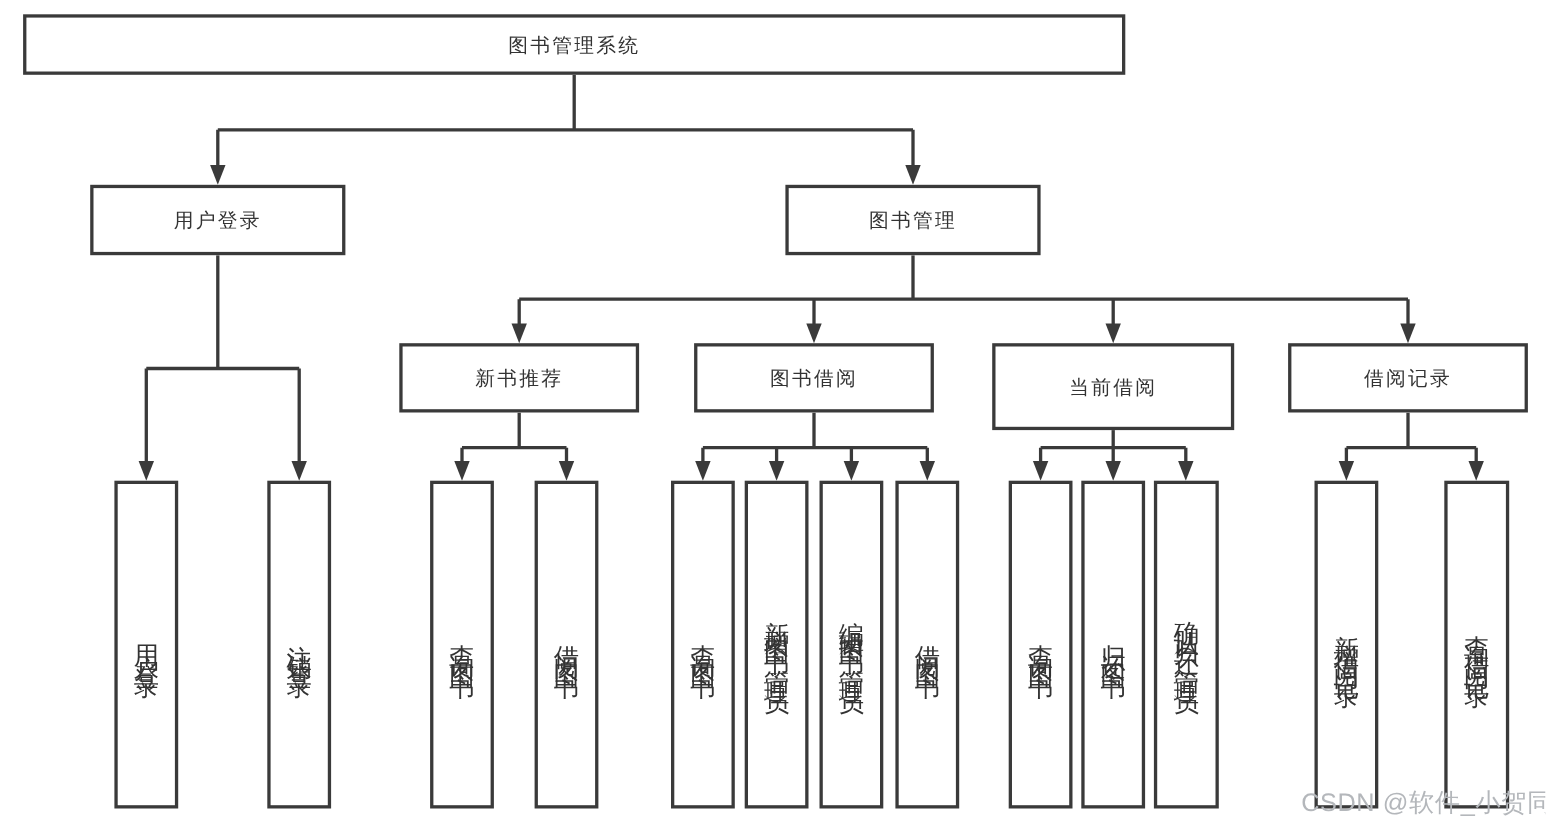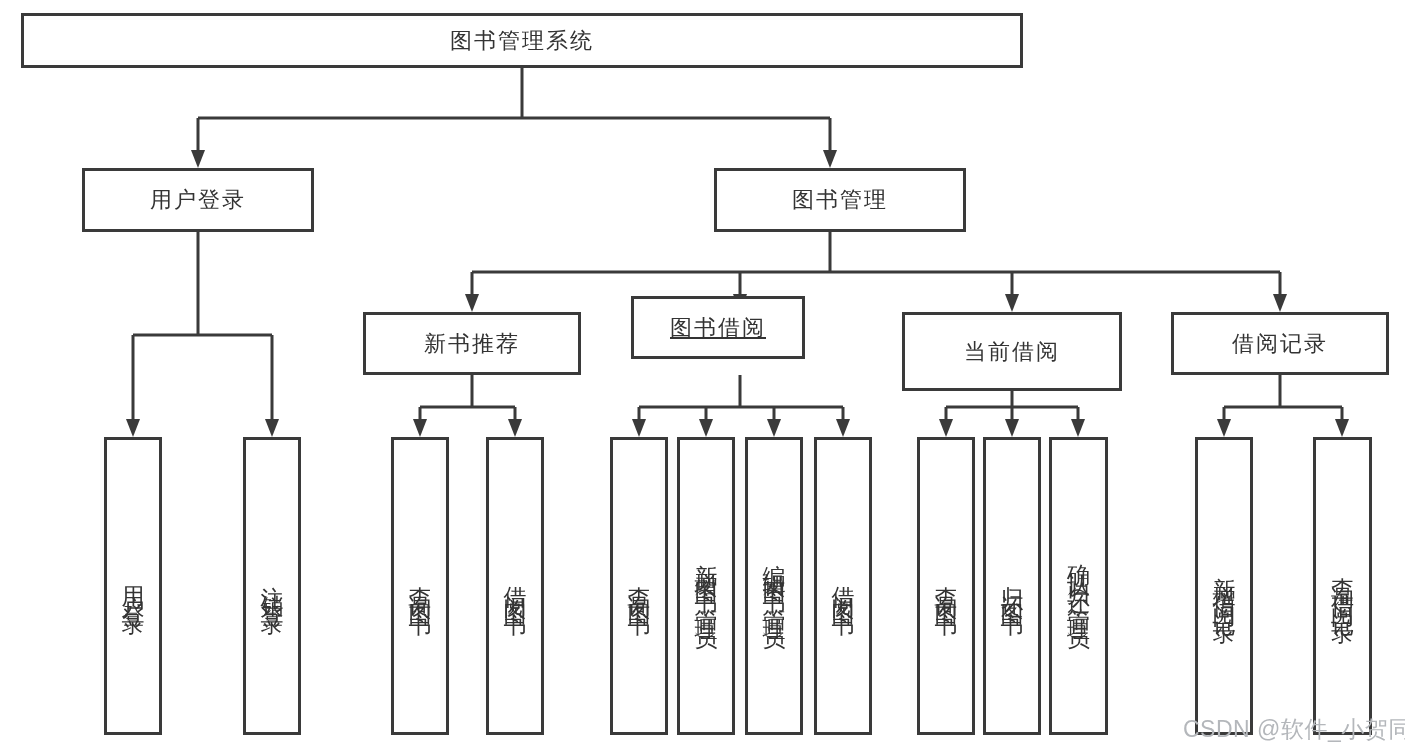--- a/index.html
+++ b/index.html
@@ -34,21 +34,21 @@
     box-sizing: border-box;
     border: 3px solid var(--line);
     background: #ffffff;
     display: flex;
     align-items: center;
     justify-content: center;
     color: var(--text);
     z-index: 2;
   }
   .h-node span {
-    font-size: 22px;
+    font-size: 18px;
     letter-spacing: 2px;
     white-space: nowrap;
   }
   .leaf span {
     writing-mode: vertical-rl;
     text-orientation: mixed;
     font-size: 23px;
     line-height: 1;
     letter-spacing: 9px;
   }
@@ -104,28 +104,28 @@
     <polygon points="1335,419 1349,419 1342,437"></polygon>
   </svg>
 
   <div class="node h-node" style="left:21px; top:13px; width:1002px; height:55px;">
     <span>图书管理系统</span>
   </div>
 
   <div class="node h-node" style="left:82px; top:168px; width:232px; height:64px;">
     <span>用户登录</span>
   </div>
-  <div class="node h-node" style="left:714px; top:168px; width:252px; height:64px;">
+  <div class="node h-node" style="left:714px; top:168px; width:232px; height:64px;">
     <span>图书管理</span>
   </div>
 
   <div class="node h-node" style="left:363px; top:312px; width:218px; height:63px;">
     <span>新书推荐</span>
   </div>
-  <div class="node h-node" style="left:631px; top:296px; width:174px; height:63px;text-decoration:underline;">
+  <div class="node h-node" style="left:631px; top:312px; width:218px; height:63px;">
     <span>图书借阅</span>
   </div>
   <div class="node h-node" style="left:902px; top:312px; width:220px; height:79px;">
     <span>当前借阅</span>
   </div>
   <div class="node h-node" style="left:1171px; top:312px; width:218px; height:63px;">
     <span>借阅记录</span>
   </div>
 
   <div class="node leaf" style="left:104px; top:437px; width:58px; height:298px;">

